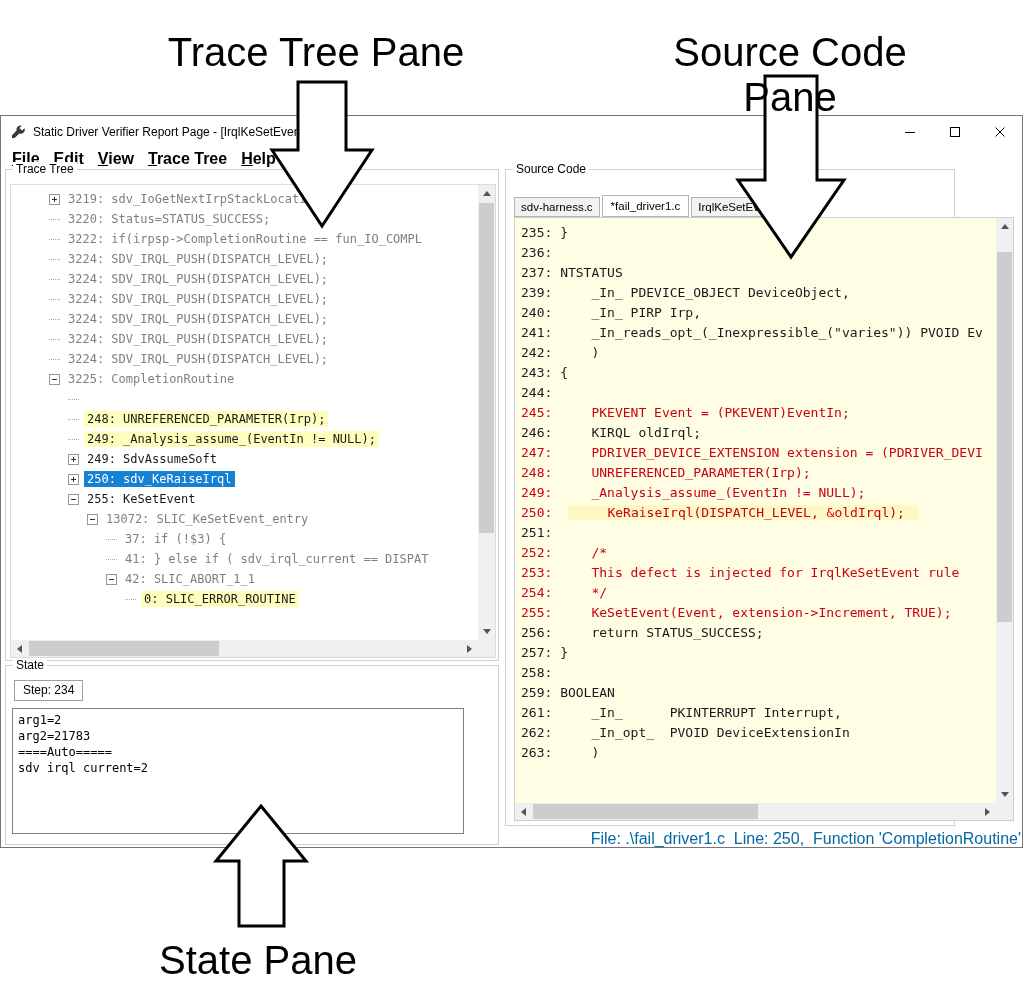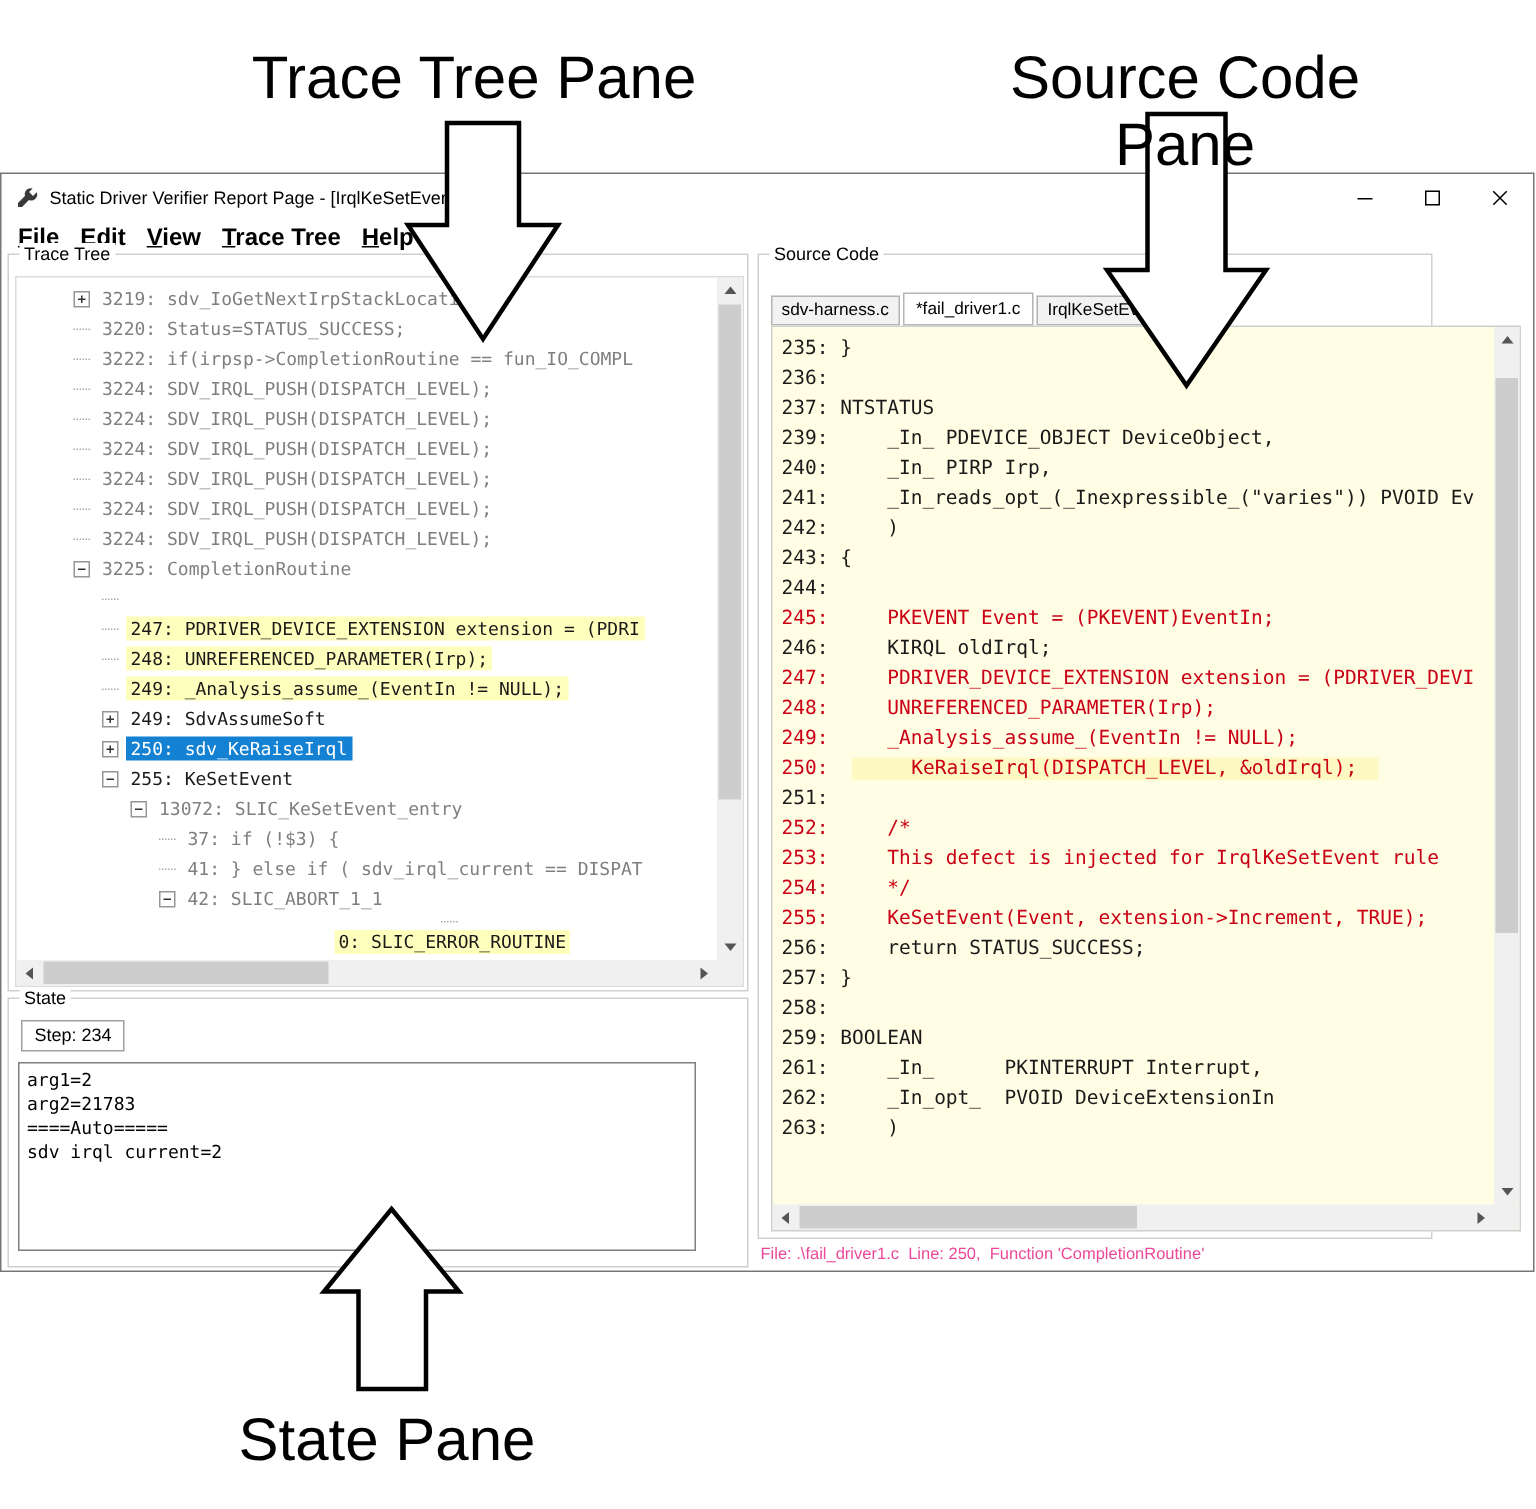--- a/index.html
+++ b/index.html
@@ -52,21 +52,21 @@
   .tri.right { border-top:4px solid transparent; border-bottom:4px solid transparent; border-left:5px solid #555; }
 
   
   .tree-control { position:absolute; left:4px; top:14px; width:486px; height:474px; background:#fff; border:1px solid #dcdcdc; overflow:hidden; }
   .tree-content { position:absolute; left:0; top:0; right:17px; bottom:17px; overflow:hidden; padding-top:4px; }
   .tree-row { display:flex; align-items:center; height:20px; font-family:"DejaVu Sans Mono", monospace; font-size:12px; }
   .tree-row.lvl0 { padding-left:38px; }
   .tree-row.lvl1 { padding-left:57px; }
   .tree-row.lvl2 { padding-left:76px; }
   .tree-row.lvl3 { padding-left:95px; }
-  .tree-row.lvl4 { padding-left:114px;flex-direction:column; }
+  .tree-row.lvl4 { padding-left:114px; }
   .expander { width:11px; height:11px; flex:0 0 11px; margin-right:5px; position:relative; }
   .tree-row.plus .expander, .tree-row.minus .expander { border:1px solid #969696; background:#fff; }
   .tree-row.plus .expander::before, .tree-row.minus .expander::before { content:""; position:absolute; left:2px; right:2px; top:4px; height:1px; background:#333; }
   .tree-row.plus .expander::after { content:""; position:absolute; top:2px; bottom:2px; left:4px; width:1px; background:#333; }
   .tree-row.leaf .expander::before { content:""; position:absolute; left:0; right:0; top:5px; border-top:1px dotted #aaa; }
   .tree-text { padding:1px 3px; white-space:pre; color:#1a1a1a; }
   .tree-row.gray .tree-text { color:#7f7f7f; }
   .tree-row.hlyellow .tree-text { background:#ffffbd; color:#1a1a1a; }
   .tree-row.selected .tree-text { background:#1581d3; color:#fff; }
 
@@ -80,21 +80,21 @@
   .tab { border:1px solid #b4b4b4; padding:3px 6px 3px; font-size:11.5px; background:#f2f2f2; margin-right:2px; white-space:nowrap; }
   .tab.active { background:#fff; padding:4px 8px 4px; position:relative; z-index:2; }
   .code-wrap { position:absolute; left:8px; top:47px; width:500px; height:604px; border:1px solid #cfcfcf; background:#fffde3; overflow:hidden; }
   .code-content { position:absolute; left:0; top:0; right:17px; bottom:17px; padding:4px 0 0 6px; overflow:hidden; }
   .code-line { display:flex; align-items:center; height:20px; font-family:"DejaVu Sans Mono", monospace; font-size:13px; }
   .code-num, .code-text { white-space:pre; color:#1a1a1a; }
   .code-line.red .code-num, .code-line.red .code-text { color:#c90016; }
   .code-line.hl .code-text { background:#fef9c3; padding-right:14px;margin-left:16px; }
   .code-wrap .vscroll, .code-wrap .hscroll, .code-wrap .sb-corner { z-index:3; }
 
-  .status-bar { position:absolute; left:506px; top:714px; width:514px; font-size:11px; color:#ec4899; white-space:pre; }
+  .status-bar { position:absolute; left:506px; top:714px; width:514px; font-size:16px; color:#0369a1; white-space:pre;text-align:right; }
 </style>
 </head>
 <body>
 
 <div class="canvas">
 
   <div class="annotation-label" id="label-trace">Trace Tree Pane</div>
   <div class="annotation-label" id="label-source">Source Code Pane</div>
   <div class="annotation-label" id="label-state">State Pane</div>
 
@@ -187,24 +187,20 @@
 
             <div class="tree-row lvl0 gray minus">
               <span class="expander"></span>
               <span class="tree-text">3225: CompletionRoutine</span>
             </div>
 
             <div class="tree-row lvl1 leaf hlyellow">
               <span class="expander"></span>
             </div>
 
-            <div class="tree-row lvl1 leaf hlyellow">
-              <span class="expander"></span>
-              <span class="tree-text">247: PDRIVER_DEVICE_EXTENSION extension = (PDRI</span>
-            </div>
 
             <div class="tree-row lvl1 leaf hlyellow">
               <span class="expander"></span>
               <span class="tree-text">248: UNREFERENCED_PARAMETER(Irp);</span>
             </div>
 
             <div class="tree-row lvl1 leaf hlyellow">
               <span class="expander"></span>
               <span class="tree-text">249: _Analysis_assume_(EventIn != NULL);</span>
             </div>

